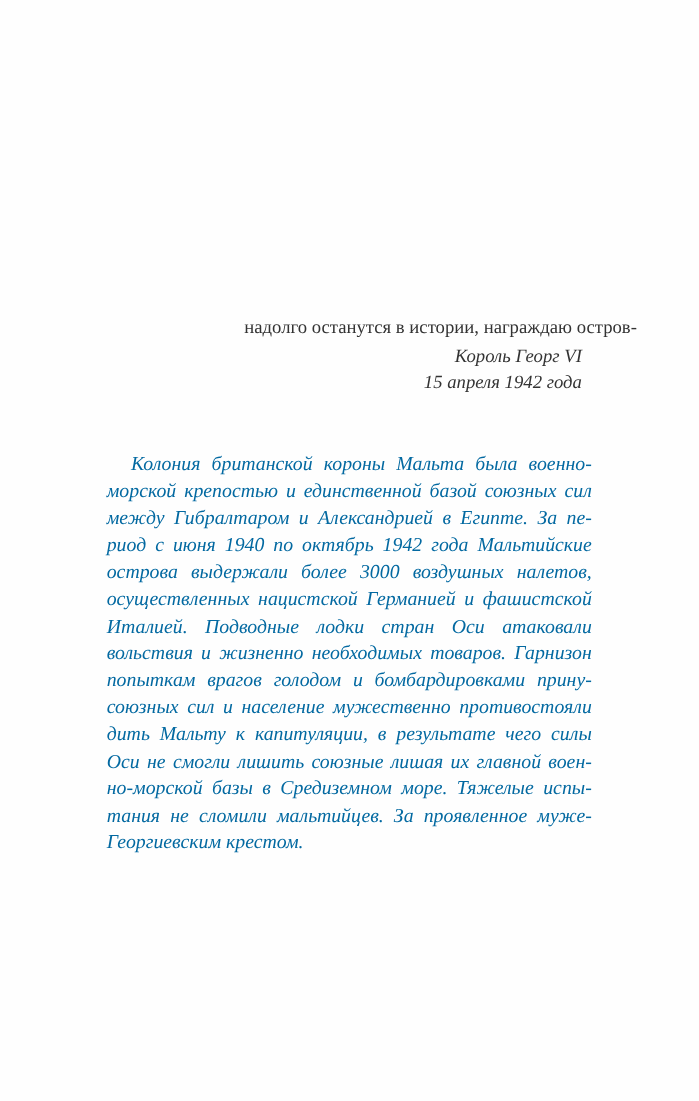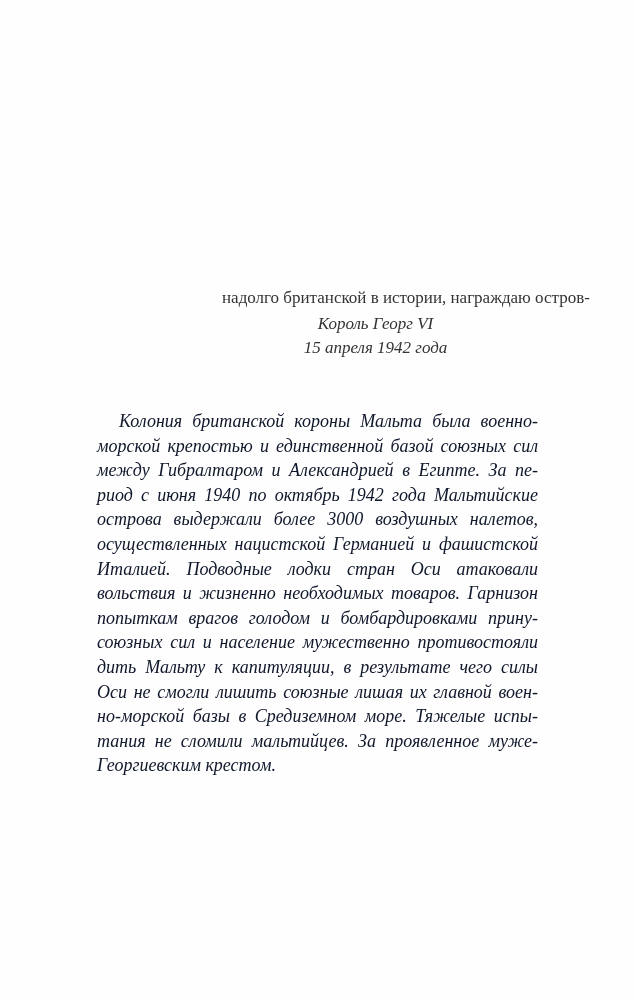--- a/index.html
+++ b/index.html
@@ -23,47 +23,47 @@
       color: #333;
     }
     .epigraph-text {
       text-align: justify;
       text-align-last: left;
       margin: 0;
     }
     .epigraph-line { display: block; text-align: justify; text-align-last: justify; white-space: nowrap; }
     .epigraph-line.last { text-align-last: left; }
     .signature {
-      text-align: center;
+      text-align: right;
       font-style: italic;
       margin: 2px 0 0 0;
     }
     .signature span { display: block; }
     .body-text {
       position: absolute;
       left: 97px; top: 409px; width: 441px;
       font-family: "Liberation Serif", "DejaVu Serif", serif;
       font-style: italic;
       font-size: 18px;
       line-height: 24.6px;
-      color: #0f172a;
+      color: #0369a1;
       margin: 0;
     }
     .body-line { display: block; text-align: justify; text-align-last: justify; white-space: nowrap; }
     .body-line.first { padding-left: 22px; }
     .body-line.last { text-align-last: left; }
   </style>
 </head>
 <body>
 
 <div class="page">
 
   <div class="epigraph">
     <p class="epigraph-text">
-      <span class="epigraph-line">надолго британской в истории, награждаю остров-</span>
+      <span class="epigraph-line">надолго останутся в истории, награждаю остров-</span>
     </p>
     <p class="signature">
       <span>Король Георг VI</span>
       <span>15 апреля 1942 года</span>
     </p>
   </div>
 
   <p class="body-text">
     <span class="body-line first">Колония британской короны Мальта была военно-</span>
     <span class="body-line">морской крепостью и единственной базой союзных сил</span>

